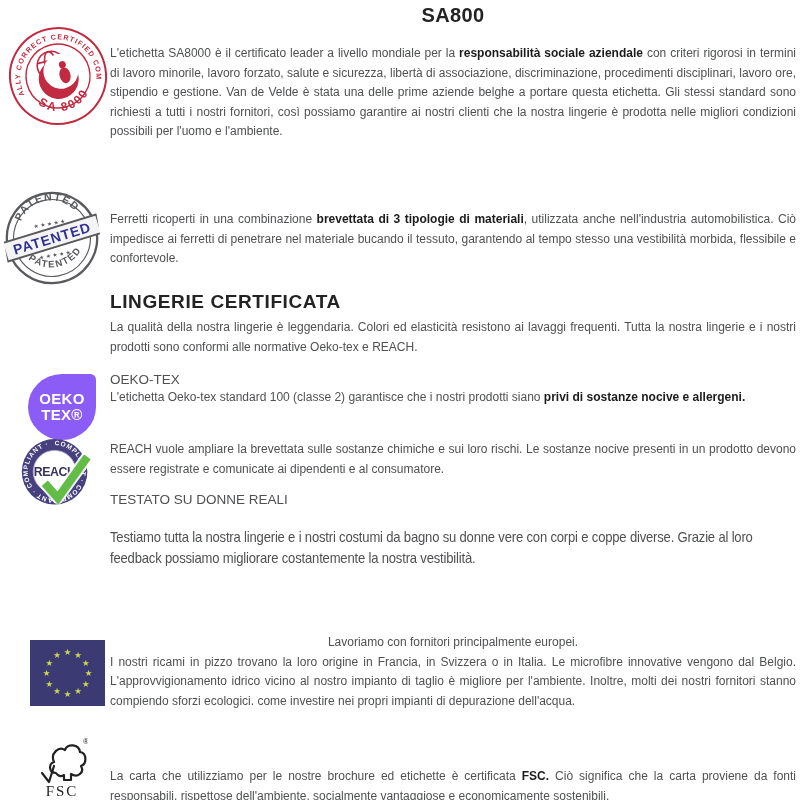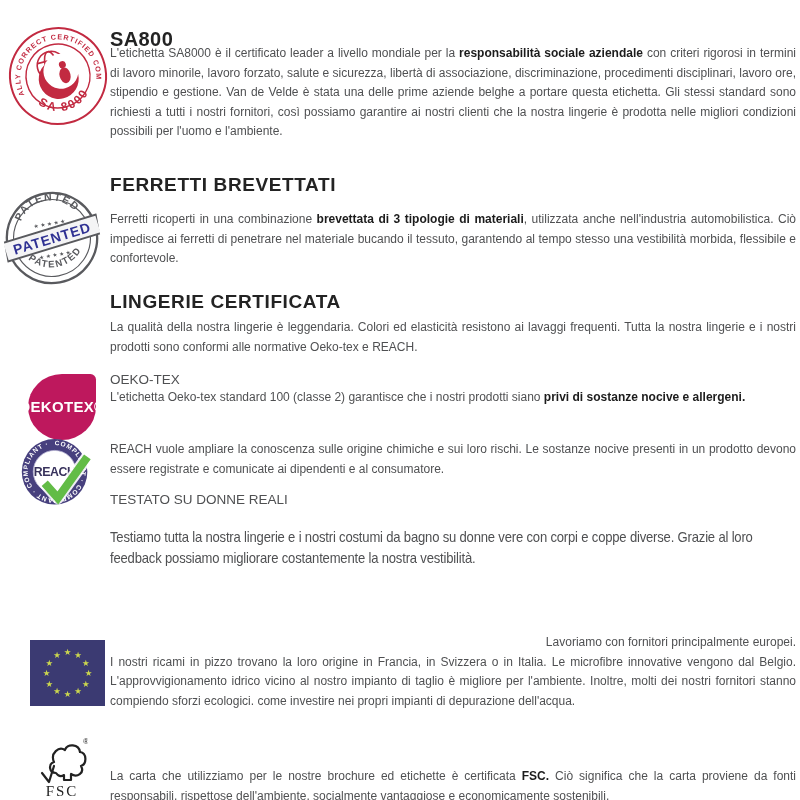--- a/index.html
+++ b/index.html
@@ -10,22 +10,22 @@
   .h1{font-size:20px;font-weight:600;color:#232323;letter-spacing:.4px;}
   .h2{font-size:19px;font-weight:600;color:#232323;letter-spacing:.6px;}
   .body{font-size:12px;line-height:19.5px;text-align:justify;}
   .body b, .body .bold{color:#1c1c1c;font-weight:700;}
   .label{font-size:13.5px;color:#4f5052;}
   .narrow{font-size:14.5px;line-height:21px;text-align:left;letter-spacing:-.2px;
           transform:scaleX(.9);transform-origin:0 0;width:760px;}
   .badge{position:absolute;}
   .rot{display:block;}
   
-  .oeko-leaf{width:68px;height:66px;background:#be185d;border-radius:54% 6px 54% 54%;
-             display:flex;flex-direction:row;align-items:center;justify-content:center;
+  .oeko-leaf{width:68px;height:66px;background:#8b5cf6;border-radius:54% 6px 54% 54%;
+             display:flex;flex-direction:column;align-items:center;justify-content:center;
              color:#ffffff;font-weight:700;font-size:15px;line-height:16px;letter-spacing:.3px;}
   svg text{font-family:"Liberation Sans",sans-serif;}
   .fsc-text{font-family:"Liberation Serif",serif;}
 </style>
 </head>
 <body>
 
 <div id="page">
 
   <div class="badge" style="left:8px;top:24px;width:100px;height:104px;transform:rotate(-14deg);">
@@ -49,21 +49,21 @@
       <circle cx="50" cy="55" r="20" fill="#c22a41"></circle>
       <circle cx="54" cy="48" r="17.5" fill="#ffffff"></circle>
       <ellipse cx="57" cy="53" rx="5.5" ry="8" fill="#c22a41"></ellipse>
       <circle cx="57" cy="42" r="3.5" fill="#c22a41"></circle>
       <text font-size="12" font-weight="bold" fill="#c22a41" letter-spacing="2">
         <textPath href="#sa-bot" startOffset="50%" text-anchor="middle">SA 8000</textPath>
       </text>
     </svg>
   </div>
 
-  <div class="abs text-col h1" style="top:28px;">SA800</div>
+  <div class="abs text-col h1" style="top:4px;text-align:center;">SA800</div>
   <div class="abs text-col body" style="top:44px;"><span>L'etichetta SA8000 è il certificato leader a livello mondiale per la </span><b>responsabilità sociale aziendale</b><span> con criteri rigorosi in termini di lavoro minorile, lavoro forzato, salute e sicurezza, libertà di associazione, discriminazione, procedimenti disciplinari, lavoro ore, stipendio e gestione. Van de Velde è stata una delle prime aziende belghe a portare questa etichetta.  Gli stessi standard sono richiesti a tutti i nostri fornitori, così possiamo garantire ai nostri clienti che la nostra lingerie è prodotta nelle migliori condizioni possibili per l'uomo e l'ambiente.</span></div>
 
   <div class="badge" style="left:4px;top:190px;width:96px;height:96px;transform:rotate(-10deg);">
     <svg class="rot" width="96" height="96" viewBox="0 0 100 100">
       <defs>
         <path id="pt-top" d="M 19,55 A 33,33 0 1 1 81,55"></path>
         <path id="pt-bot" d="M 14,52 A 37,37 0 0 0 86,52"></path>
       </defs>
       <circle cx="50" cy="50" r="47" fill="none" stroke="#595a5e" stroke-width="2.4"></circle>
       <circle cx="50" cy="50" r="40" fill="none" stroke="#595a5e" stroke-width="1.2"></circle>
@@ -75,21 +75,20 @@
       </text>
       <text x="50" y="37" font-size="6" fill="#595a5e" text-anchor="middle">★ ★ ★ ★ ★</text>
       <g transform="rotate(-7 50 50)">
         <rect x="-1" y="40" width="102" height="20" fill="#f4f4f5" stroke="#595a5e" stroke-width="2"></rect>
         <text x="50" y="55.5" font-size="14.5" font-weight="bold" fill="#2f3193" text-anchor="middle" letter-spacing="1">PATENTED</text>
       </g>
       <text x="50" y="70" font-size="6" fill="#595a5e" text-anchor="middle">★ ★ ★ ★ ★</text>
     </svg>
   </div>
 
-  <div class="abs text-col h2" style="top:174px;">FERRETTI BREVETTATI</div>
   <div class="abs text-col body" style="top:210px;"><span>Ferretti ricoperti in una combinazione </span><b>brevettata di 3 tipologie di materiali</b><span>, utilizzata anche nell'industria automobilistica. Ciò impedisce ai ferretti di penetrare nel materiale bucando il tessuto, garantendo al tempo stesso una vestibilità morbida, flessibile e confortevole.</span></div>
 
   <div class="abs text-col h2" style="top:291px;">LINGERIE CERTIFICATA</div>
   <div class="abs text-col body" style="top:318px;">La qualità della nostra lingerie è leggendaria. Colori ed elasticità resistono ai lavaggi frequenti. Tutta la nostra lingerie e i nostri prodotti sono conformi alle normative Oeko-tex e REACH.</div>
 
   <div class="badge" style="left:28px;top:374px;">
     <div class="oeko-leaf">
       <span>OEKO</span>
       <span>TEX®</span>
     </div>
@@ -108,21 +107,21 @@
       <circle cx="42" cy="46" r="26" fill="none" stroke="#b9b5d4" stroke-width="1"></circle>
       <text font-size="8" font-weight="bold" fill="#ffffff" letter-spacing="1">
         <textPath href="#rc-ring" startOffset="0%">COMPLIANT · COMPLIANT · COMPLIANT ·</textPath>
       </text>
       <text x="42" y="51" font-size="15" font-weight="bold" fill="#38325c" text-anchor="middle" letter-spacing="-.5">REACH</text>
       <path d="M30,60 L46,78 L82,28" fill="none" stroke="#ffffff" stroke-width="15" stroke-linecap="round" stroke-linejoin="round" opacity="0.9"></path>
       <path d="M30,60 L46,78 L82,28" fill="none" stroke="#62bc46" stroke-width="10" stroke-linecap="butt" stroke-linejoin="miter"></path>
     </svg>
   </div>
 
-  <div class="abs text-col body" style="top:440px;">REACH vuole ampliare la conoscenza sulle origine chimiche e sui loro rischi. Le sostanze nocive presenti in un prodotto devono essere registrate e comunicate ai dipendenti e al consumatore.</div>
+  <div class="abs text-col body" style="top:440px;">REACH vuole ampliare la brevettata sulle sostanze chimiche e sui loro rischi. Le sostanze nocive presenti in un prodotto devono essere registrate e comunicate ai dipendenti e al consumatore.</div>
 
   <div class="abs text-col label" style="top:492px;">TESTATO SU DONNE REALI</div>
   <div class="abs narrow" style="left:110px;top:527px;">Testiamo tutta la nostra lingerie e i nostri costumi da bagno su donne vere con corpi e coppe diverse. Grazie al loro feedback possiamo migliorare costantemente la nostra vestibilità.</div>
 
   <div class="badge" style="left:30px;top:640px;">
     <svg class="rot" width="75" height="66" viewBox="0 0 75 66">
       <rect x="0" y="0" width="75" height="66" fill="#3b3a72"></rect>
       <g fill="#ccd84e" font-size="8.5" text-anchor="middle">
         <text x="37.5" y="15">★</text>
           <text x="48" y="17.8">★</text>
@@ -133,21 +132,21 @@
         <text x="37.5" y="57">★</text>
           <text x="27" y="54.2">★</text>
           <text x="19.3" y="46.5">★</text>
         <text x="16.5" y="36">★</text>
           <text x="19.3" y="25.5">★</text>
           <text x="27" y="17.8">★</text>
       </g>
     </svg>
   </div>
 
-  <div class="abs text-col body" style="top:633px;text-align:right;">Lavoriamo con fornitori principalmente europei.</div>
+  <div class="abs text-col body" style="top:633px;text-align:center;">Lavoriamo con fornitori principalmente europei.</div>
   <div class="abs text-col body" style="top:652.5px;">I nostri ricami in pizzo trovano la loro origine in Francia, in Svizzera o in Italia. Le microfibre innovative vengono dal Belgio. L'approvvigionamento idrico vicino al nostro impianto di taglio è migliore per l'ambiente. Inoltre, molti dei nostri fornitori stanno compiendo sforzi ecologici. come investire nei propri impianti di depurazione dell'acqua.</div>
 
   <div class="badge" style="left:38px;top:735px;">
     <svg class="rot" width="50" height="64" viewBox="0 0 50 64">
       <g fill="none" stroke="#222" stroke-width="2.2" stroke-linecap="round" stroke-linejoin="round">
         <path d="M4,38 L11,47 L16,31"></path>
         <path d="M18,38 C11,38 10,29 16,27 C12,18 21,11 27,15 C29,8 41,9 42,17 C49,18 49,29 43,31 C47,38 39,43 33,39 L33,45 L26,45 L26,40 C23,42 20,41 18,38 Z"></path>
       </g>
       <text x="45" y="9" font-size="8" fill="#222">®</text>
       <text x="24" y="61" class="fsc-text" font-size="15" letter-spacing="2" fill="#222" text-anchor="middle">FSC</text>

